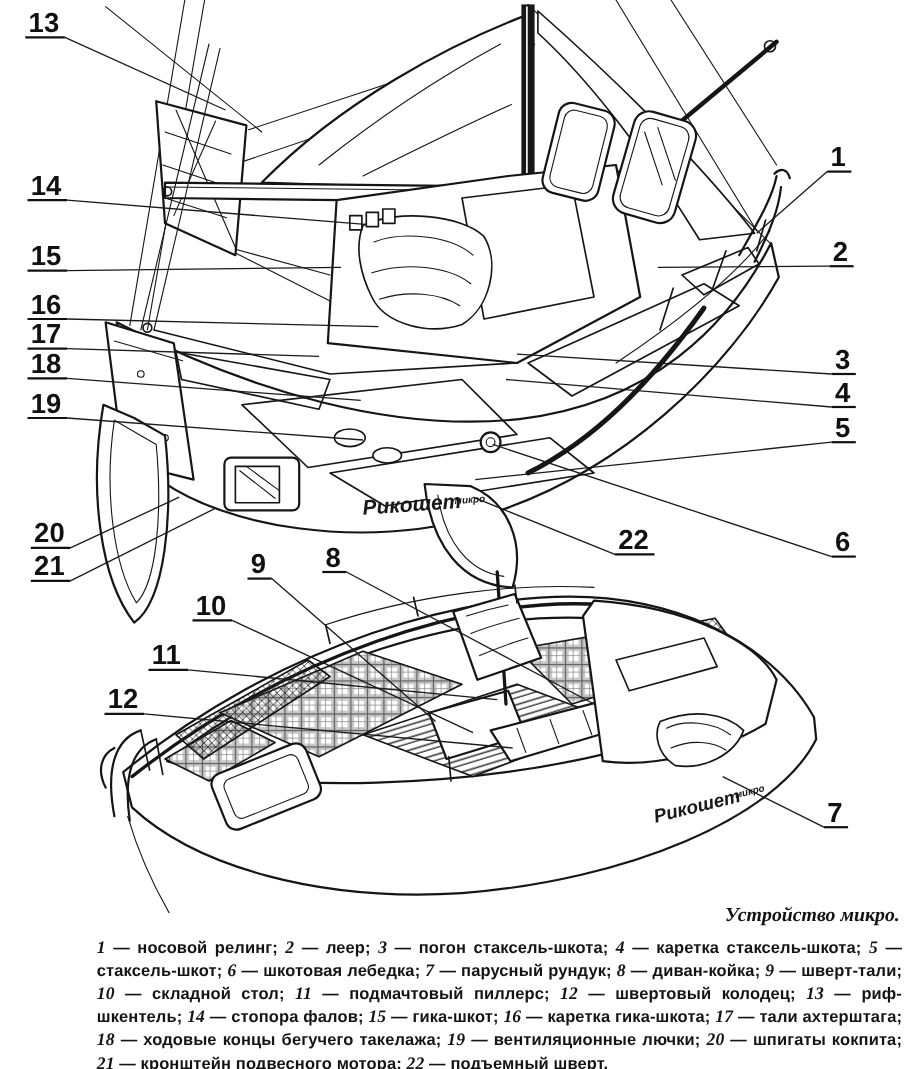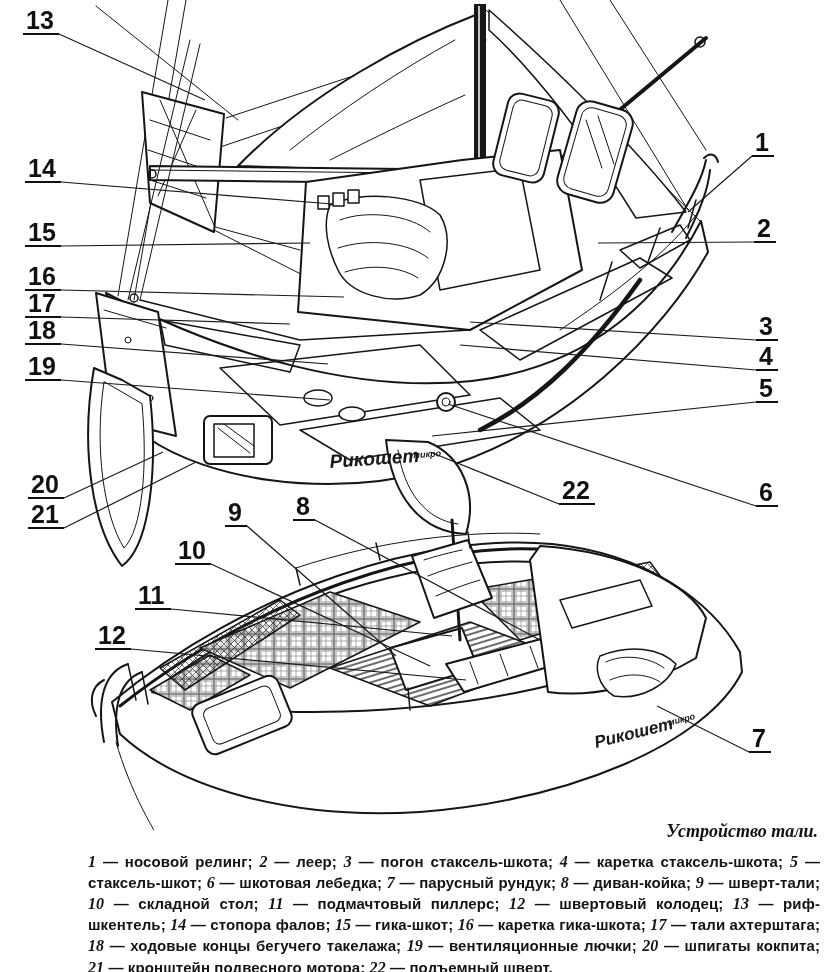--- a/index.html
+++ b/index.html
@@ -342,14 +342,14 @@
         <text x="31" y="523" class="co-num">21</text>
       </g>
       <g>
         <line x1="559" y1="504" x2="430" y2="452" class="co-line"></line>
         <line x1="559" y1="504" x2="595" y2="504" class="co-under"></line>
         <text x="562" y="499" class="co-num">22</text>
       </g>
     </g>
 </svg>
 
-<div class="cap-title">Устройство тали.</div>
+<div class="cap-title">Устройство микро.</div>
 <div class="legend"><span><i class="lnum">1</i>&nbsp;— носовой релинг; </span> <span><i class="lnum">2</i>&nbsp;— леер; </span> <span><i class="lnum">3</i>&nbsp;— погон стаксель-шкота; </span> <span><i class="lnum">4</i>&nbsp;— каретка стаксель-шкота; </span> <span><i class="lnum">5</i>&nbsp;— стаксель-шкот; </span> <span><i class="lnum">6</i>&nbsp;— шкотовая лебедка; </span> <span><i class="lnum">7</i>&nbsp;— парусный рундук; </span> <span><i class="lnum">8</i>&nbsp;— диван-койка; </span> <span><i class="lnum">9</i>&nbsp;— шверт-тали; </span> <span><i class="lnum">10</i>&nbsp;— складной стол; </span> <span><i class="lnum">11</i>&nbsp;— подмачтовый пиллерс; </span> <span><i class="lnum">12</i>&nbsp;— швертовый колодец; </span> <span><i class="lnum">13</i>&nbsp;— риф-шкентель; </span> <span><i class="lnum">14</i>&nbsp;— стопора фалов; </span> <span><i class="lnum">15</i>&nbsp;— гика-шкот; </span> <span><i class="lnum">16</i>&nbsp;— каретка гика-шкота; </span> <span><i class="lnum">17</i>&nbsp;— тали ахтерштага; </span> <span><i class="lnum">18</i>&nbsp;— ходовые концы бегучего такелажа; </span> <span><i class="lnum">19</i>&nbsp;— вентиляционные лючки; </span> <span><i class="lnum">20</i>&nbsp;— шпигаты кокпита; </span> <span><i class="lnum">21</i>&nbsp;— кронштейн подвесного мотора; </span> <span><i class="lnum">22</i>&nbsp;— подъемный шверт.</span> </div>
 
 </body></html>

